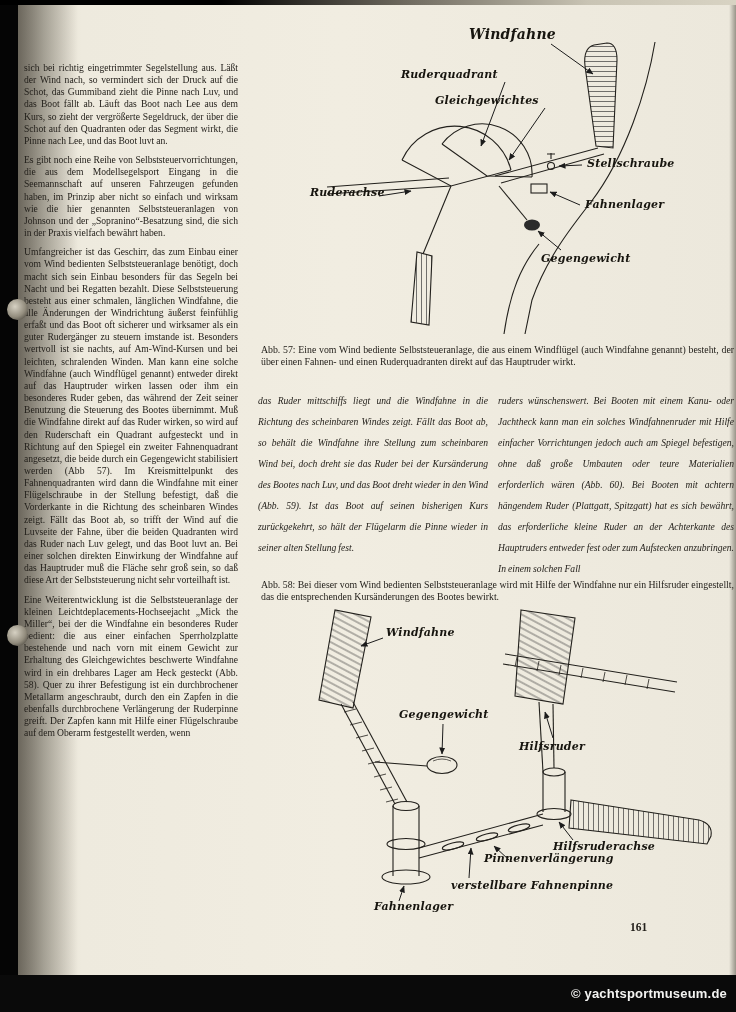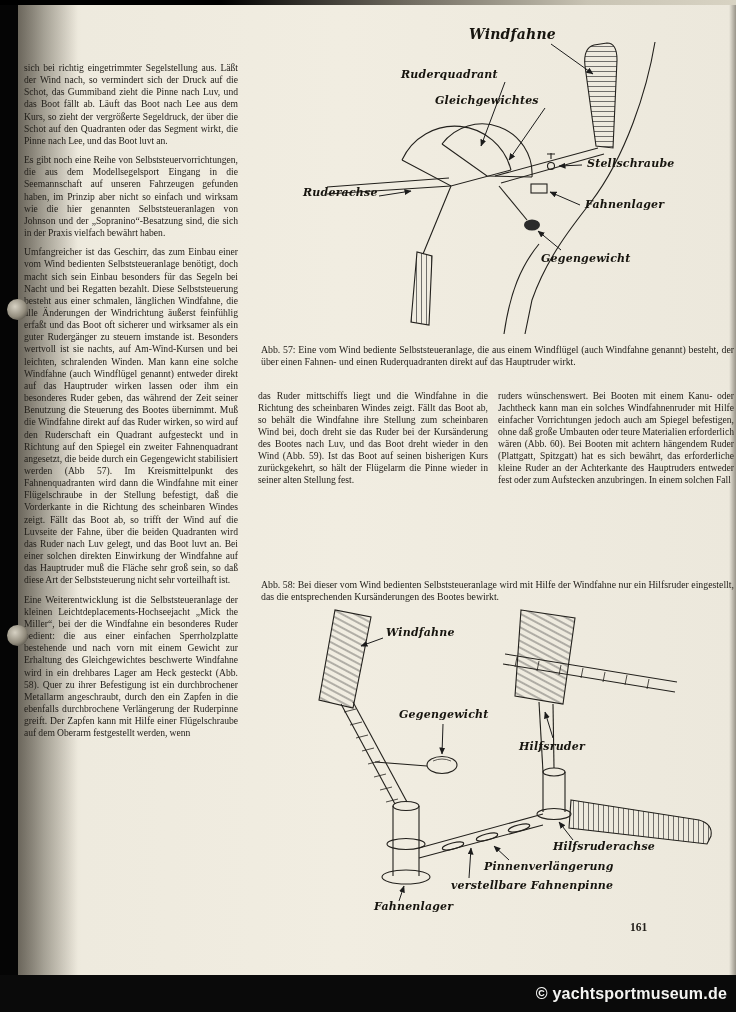--- a/index.html
+++ b/index.html
@@ -27,30 +27,30 @@
   .fig svg{position:absolute;left:0;top:0;}
   .fl{position:absolute;font-family:"DejaVu Serif", serif;font-style:italic;font-weight:bold;
       font-size:11px;color:#17150f;white-space:nowrap;letter-spacing:.2px;}
 
   .caption{position:absolute;left:243px;width:473px;font-size:9.8px;line-height:11.7px;
       text-align:justify;margin:0;}
   .cap57{top:344px;}
   .cap58{top:579px;}
 
   .col{position:absolute;top:390px;height:192px;overflow:hidden;}
-  .col p{margin:0 0 4px 0;font-size:9.6px;line-height:12px;text-align:justify;word-spacing:-0.3px;}
+  .col p{margin:0 0 4px 0;font-size:9.6px;line-height:21px;text-align:justify;word-spacing:-0.3px;font-style:italic;}
   .colA{left:240px;width:230px;}
   .colB{left:480px;width:236px;}
 
   .page-number{position:absolute;left:612px;top:921px;font-size:11.5px;font-weight:bold;}
 
   .footer{position:absolute;left:0;bottom:0;width:736px;height:37px;background:#0a0a0a;
       display:flex;align-items:center;justify-content:flex-end;box-sizing:border-box;padding-right:9px;}
   .wm{color:#f4f4f2;font-family:"Liberation Sans", sans-serif;font-weight:bold;
-      font-size:16px;letter-spacing:.2px;}
+      font-size:13px;letter-spacing:.2px;}
 </style>
 </head>
 <body>
 
 <div class="scan">
   <div class="page">
 
     <div class="left-col">
       <p>sich bei richtig eingetrimmter Segelstellung aus. Läßt der Wind nach, so vermindert sich der Druck auf die Schot, das Gummiband zieht die Pinne nach Luv, und das Boot fällt ab. Läuft das Boot nach Lee aus dem Kurs, so zieht der vergrößerte Segeldruck, der über die Schot auf den Quadranten oder das Segment wirkt, die Pinne nach Lee, und das Boot luvt an.</p>
       <p>Es gibt noch eine Reihe von Selbststeuervorrichtungen, die aus dem Modellsegelsport Eingang in die Seemannschaft auf unseren Fahrzeugen gefunden haben, im Prinzip aber nicht so einfach und wirksam wie die hier genannten Selbststeueranlagen von Johnson und der „Sopranino“-Besatzung sind, die sich in der Praxis vielfach bewährt haben.</p>
@@ -98,21 +98,21 @@
           <path d="M283,141 L260,142"></path>
           <path d="M80,172 L112,167"></path>
           <path d="M281,181 L251,168"></path>
           <path d="M262,226 L239,207"></path>
         </g>
       </svg>
       <span class="fl" style="left:170px;top:2px;font-size:14px;">Windfahne</span>
       <span class="fl" style="left:102px;top:44px;">Ruderquadrant</span>
       <span class="fl" style="left:136px;top:70px;">Gleichgewichtes</span>
       <span class="fl" style="left:288px;top:133px;">Stellschraube</span>
-      <span class="fl" style="left:4px;top:162px;">Ruderachse</span>
+      <span class="fl" style="left:11px;top:162px;">Ruderachse</span>
       <span class="fl" style="left:286px;top:174px;">Fahnenlager</span>
       <span class="fl" style="left:242px;top:228px;">Gegengewicht</span>
     </div>
 
     <p class="caption cap57">Abb. 57: Eine vom Wind bediente Selbststeueranlage, die aus einem Windflügel (auch Windfahne genannt) besteht, der über einen Fahnen- und einen Ruderquadranten direkt auf das Hauptruder wirkt.</p>
 
     <div class="col colA">
       <p>das Ruder mittschiffs liegt und die Windfahne in die Richtung des scheinbaren Windes zeigt. Fällt das Boot ab, so behält die Windfahne ihre Stellung zum scheinbaren Wind bei, doch dreht sie das Ruder bei der Kursänderung des Bootes nach Luv, und das Boot dreht wieder in den Wind (Abb. 59). Ist das Boot auf seinen bisherigen Kurs zurückgekehrt, so hält der Flügelarm die Pinne wieder in seiner alten Stellung fest.</p>
     </div>
     <div class="col colB">
@@ -167,21 +167,21 @@
           <path d="M282,236 L268,218"></path>
           <path d="M218,256 L203,242"></path>
           <path d="M178,274 L180,244"></path>
           <path d="M108,297 L113,282"></path>
         </g>
       </svg>
       <span class="fl" style="left:95px;top:22px;">Windfahne</span>
       <span class="fl" style="left:108px;top:104px;">Gegengewicht</span>
       <span class="fl" style="left:228px;top:136px;text-align:center;">Hilfsruder</span>
       <span class="fl" style="left:262px;top:236px;">Hilfsruderachse</span>
-      <span class="fl" style="left:193px;top:256px;text-align:center;">Pinnenverlängerung</span>
+      <span class="fl" style="left:193px;top:248px;text-align:center;">Pinnenverlängerung</span>
       <span class="fl" style="left:160px;top:275px;">verstellbare Fahnenpinne</span>
       <span class="fl" style="left:83px;top:296px;">Fahnenlager</span>
     </div>
 
     <div class="page-number">161</div>
     <div class="right-edge"></div>
   </div>
 
   <div class="top-edge"></div>
   <div class="hole hole1"></div>

